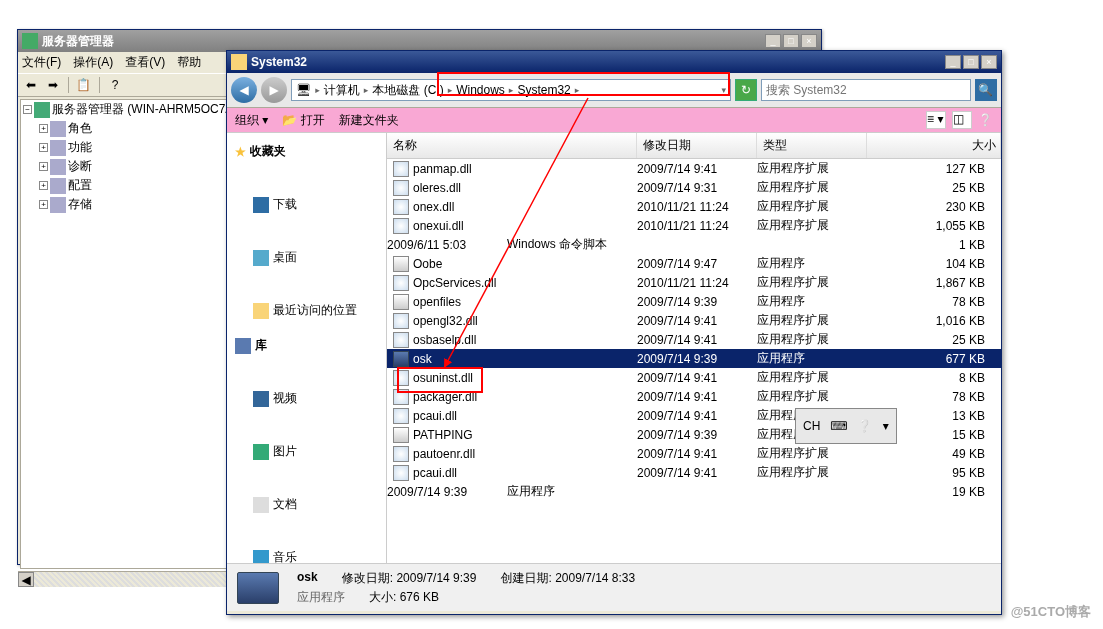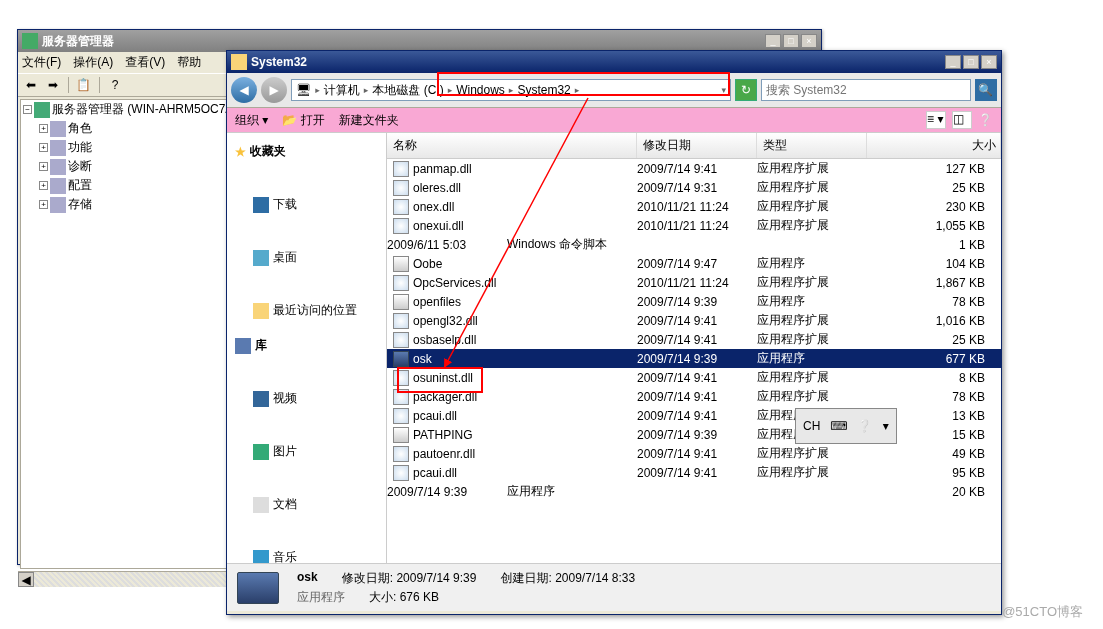--- a/index.html
+++ b/index.html
@@ -81,21 +81,21 @@
 
 
 .annot-box1 { position: absolute; left: 437px; top: 72px; width: 293px; height: 24px; border: 2px solid red; pointer-events: none; z-index: 100; }
 .annot-box2 { position: absolute; left: 397px; top: 367px; width: 86px; height: 26px; border: 2px solid red; pointer-events: none; z-index: 100; }
 .annot-arrow { position: absolute; left: 440px; top: 96px; width: 150px; height: 275px; pointer-events: none; z-index: 99; }
 
 
 .ime-bar { position: absolute; left: 795px; top: 408px; height: 36px; background: #e8e8e8; border: 1px solid #888; display: flex; align-items: center; gap: 4px; padding: 0 4px; z-index: 50; }
 .ime-btn { padding: 0 3px; cursor: pointer; }
 
-.watermark { position: absolute; right: 20px; bottom: 8px; color: #aaa; font-size: 13px; }
+.watermark { position: absolute; right: 12px; bottom: 8px; color: #aaa; font-size: 13px; font-weight: bold; }
 </style>
 </head>
 <body>
 
 <div class="win-back">
   <div class="titlebar titlebar-inactive">
     <span class="title-icon"></span>
     <span class="title-text">服务器管理器</span>
     <div class="win-btns">
       <span class="win-btn">_</span>
@@ -418,21 +418,21 @@
               <span class="file-icon icon-dll"></span>
               <span>pcaui.dll</span>
             </div>
             <div class="fdate">2009/7/14 9:41</div>
             <div class="ftype">应用程序扩展</div>
             <div class="fsize">95 KB</div>
           </div>
           <div class="file-row">
             <div class="fdate">2009/7/14 9:39</div>
             <div class="ftype">应用程序</div>
-            <div class="fsize">20 KB</div>
+            <div class="fsize">19 KB</div>
           </div>
         </div>
     </div>
   </div>
   <div class="details-pane">
     <div class="details-icon"></div>
     <div class="details-text">
       <div class="details-line">
         <span style="font-weight:bold;">osk</span>
         <span><span>修改日期:</span> <span>2009/7/14 9:39</span></span>

